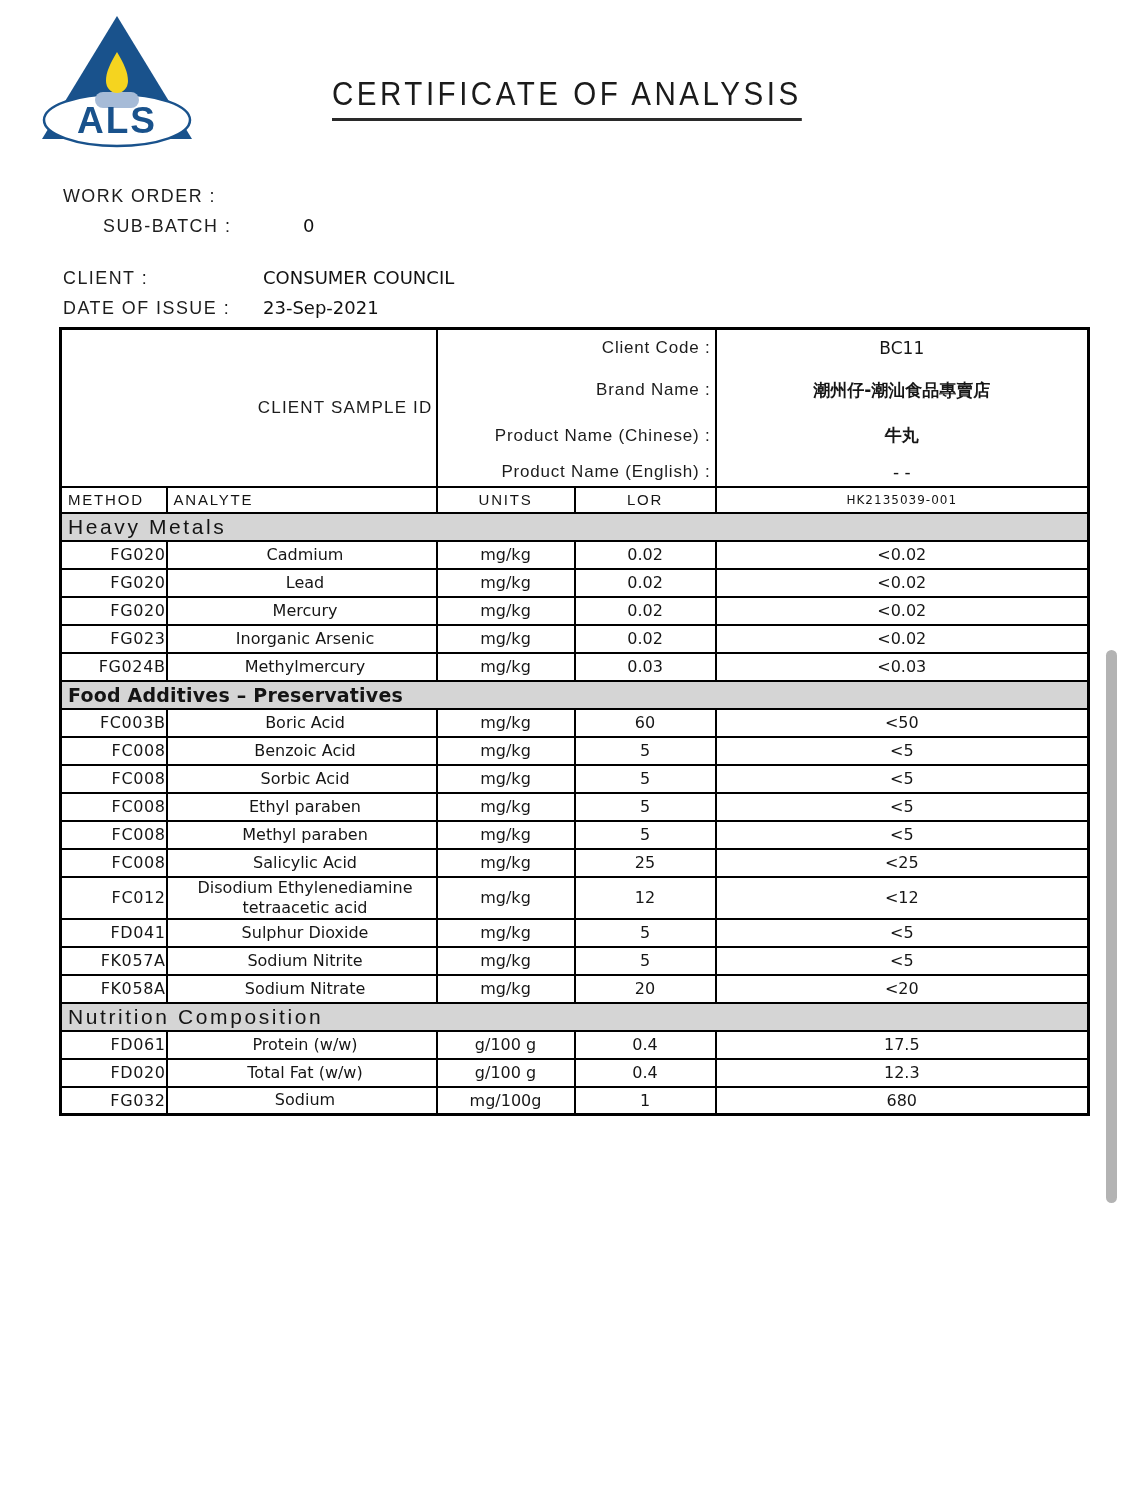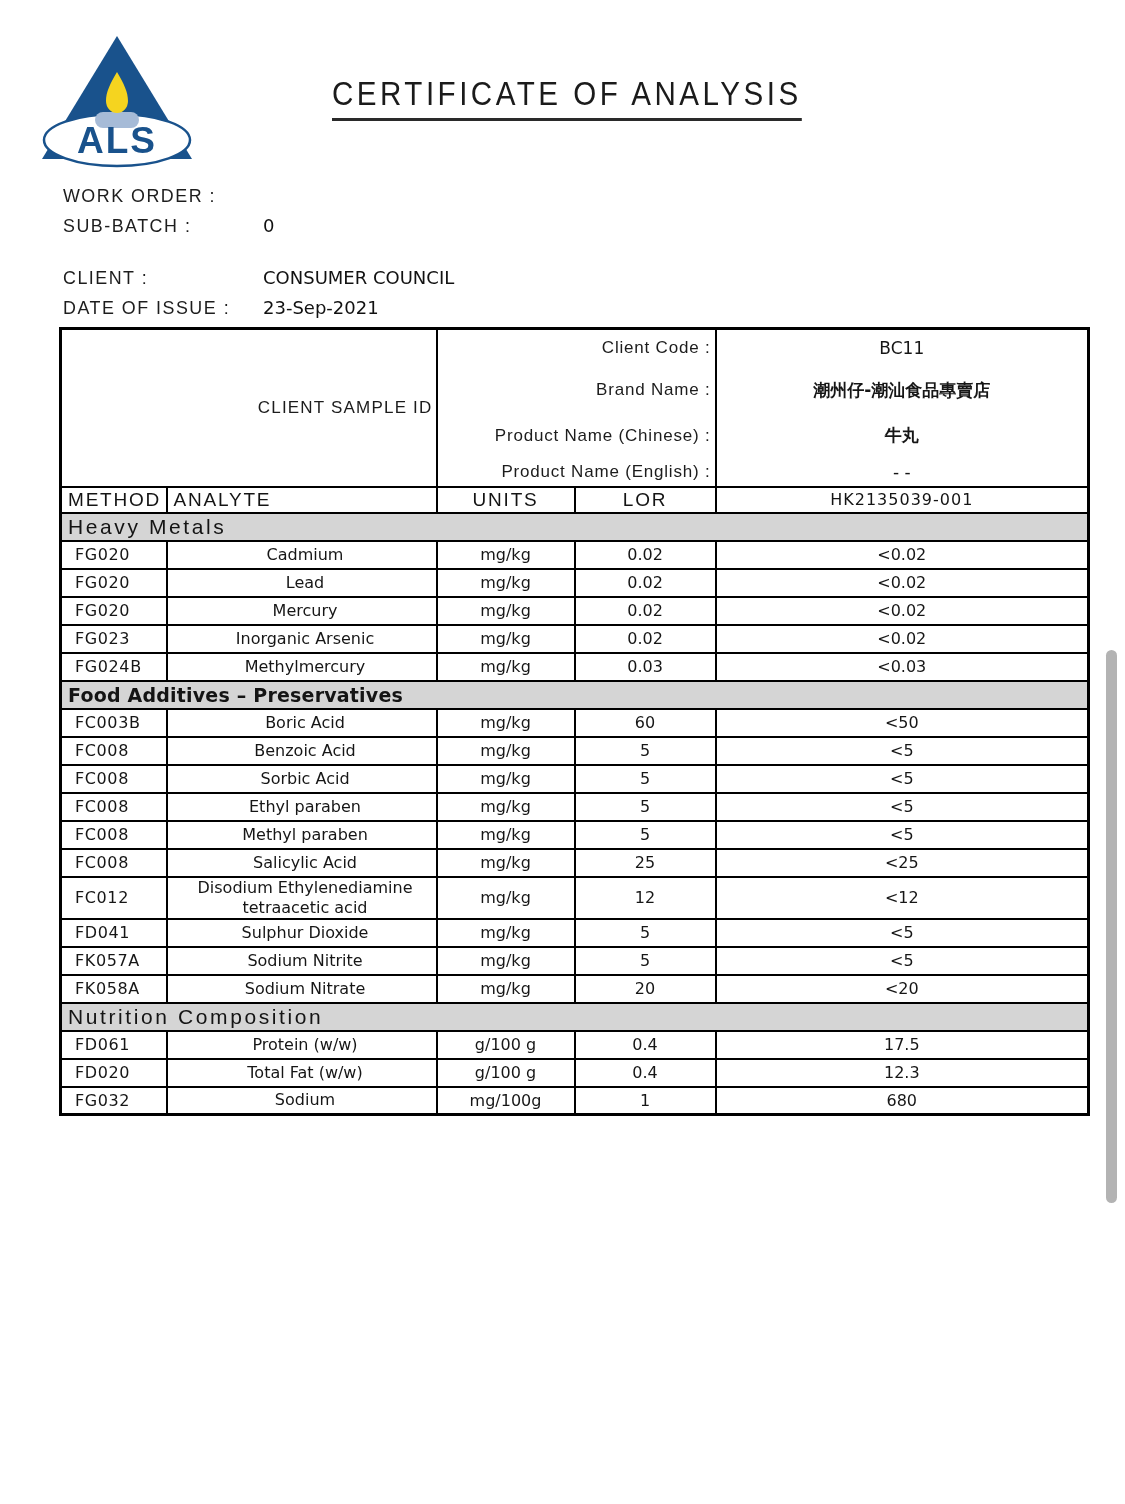--- a/index.html
+++ b/index.html
@@ -2,21 +2,21 @@
 <html><head>
 <meta charset="utf-8">
 <style>
   * { margin:0; padding:0; box-sizing:border-box; }
   html,body { background:#fff; }
   body {
     width:1125px; height:1504px; position:relative; overflow:hidden;
     font-family:"Liberation Sans", sans-serif; color:#161616;
   }
   
-  .logo { position:absolute; left:38px; top:32px; width:158px; height:142px; }
+  .logo { position:absolute; left:38px; top:12px; width:158px; height:142px; }
   
   .title {
     position:absolute; left:332px; top:74px;
     font-family:"Liberation Sans", sans-serif;
     font-size:34px; font-weight:400; letter-spacing:4px; white-space:nowrap;
     color:#1b1b1b; border-bottom:3px solid #2a2a2a; padding-bottom:5px;
     transform:scaleX(0.87); transform-origin:left center;
   }
   
   .info-row { position:absolute; left:63px; height:26px; line-height:26px; font-size:19px; white-space:nowrap; }
@@ -38,34 +38,34 @@
     text-align:right; padding-right:3px; letter-spacing:1.2px; font-size:17.5px; color:#1c1c1c;border-radius:31px;
   }
   td.slbl { text-align:right; padding-right:4px; letter-spacing:0.8px; color:#1c1c1c; }
   td.sval { text-align:center; font-family:"DejaVu Sans","Liberation Sans",sans-serif; font-size:16.5px; }
   td.sval.b { font-weight:700; }
   tr.s-row.r0 td { height:38px; }
   tr.s-row.r1 td { height:47px; }
   tr.s-row.r2 td { height:44px; }
   tr.s-row.r3 td { height:29px; }
   
-  tr.h-row td { height:26px; letter-spacing:1.8px; font-size:19px; text-align:center; color:#141414; }
+  tr.h-row td { height:26px; letter-spacing:1.8px; font-size:15px; text-align:center; color:#141414; }
   tr.h-row td.hl { text-align:left; padding-left:6px; }
-  tr.h-row td.hres { font-family:"DejaVu Sans","Liberation Sans",sans-serif; letter-spacing:1px; font-size:16px; }
+  tr.h-row td.hres { font-family:"DejaVu Sans","Liberation Sans",sans-serif; letter-spacing:1px; font-size:12px; }
   
   tr.sec-row td {
     background:#d5d5d5; height:28px; padding-left:6px; text-align:left;
     font-size:21px; color:#141414;
   }
   tr.sec-row td.spaced { letter-spacing:2.6px; }
   tr.sec-row td.bsec { font-family:"DejaVu Sans","Liberation Sans",sans-serif; font-weight:700; letter-spacing:0.2px; font-size:19px; }
   
   tr.d-row td { height:28px; font-family:"DejaVu Sans","Liberation Sans",sans-serif; font-size:16px; }
   tr.d-row.tall td { height:42px; }
-  td.c-method { font-family:"Liberation Sans",sans-serif; font-size:16.5px; letter-spacing:0.6px; text-align:left; padding-left:13px; }
+  td.c-method { font-family:"Liberation Sans",sans-serif; font-size:16.5px; letter-spacing:0.6px; text-align:right; padding-left:13px; }
   td.c-analyte { text-align:center; padding-left:7px; line-height:20px; }
   td.c-units, td.c-lor, td.c-result { text-align:center; }
   
   .scrollbar {
     position:absolute; left:1106px; top:650px; width:11px; height:553px;
     background:#b3b3b3; border-radius:6px;
   }
 </style>
 </head>
 <body>
@@ -79,21 +79,21 @@
     <text x="79" y="121" text-anchor="middle" font-family="Liberation Sans, sans-serif" font-size="37" font-weight="700" letter-spacing="2" fill="#19528c">ALS</text>
   </svg>
 </div>
 
 <div class="title">CERTIFICATE OF ANALYSIS</div>
 
 <div class="info-row" style="top:183px;">
   <span class="lbl">WORK ORDER :</span>
   <span class="val"></span>
 </div>
-<div class="info-row" style="top:213px;">
+<div class="info-row" style="top:213px;margin-left:40px;">
   <span class="lbl">SUB-BATCH :</span>
   <span class="val">0</span>
 </div>
 <div class="info-row" style="top:265px;">
   <span class="lbl">CLIENT :</span>
   <span class="val">CONSUMER COUNCIL</span>
 </div>
 <div class="info-row" style="top:295px;text-decoration:underline;">
   <span class="lbl">DATE OF ISSUE :</span>
   <span class="val">23-Sep-2021</span>

